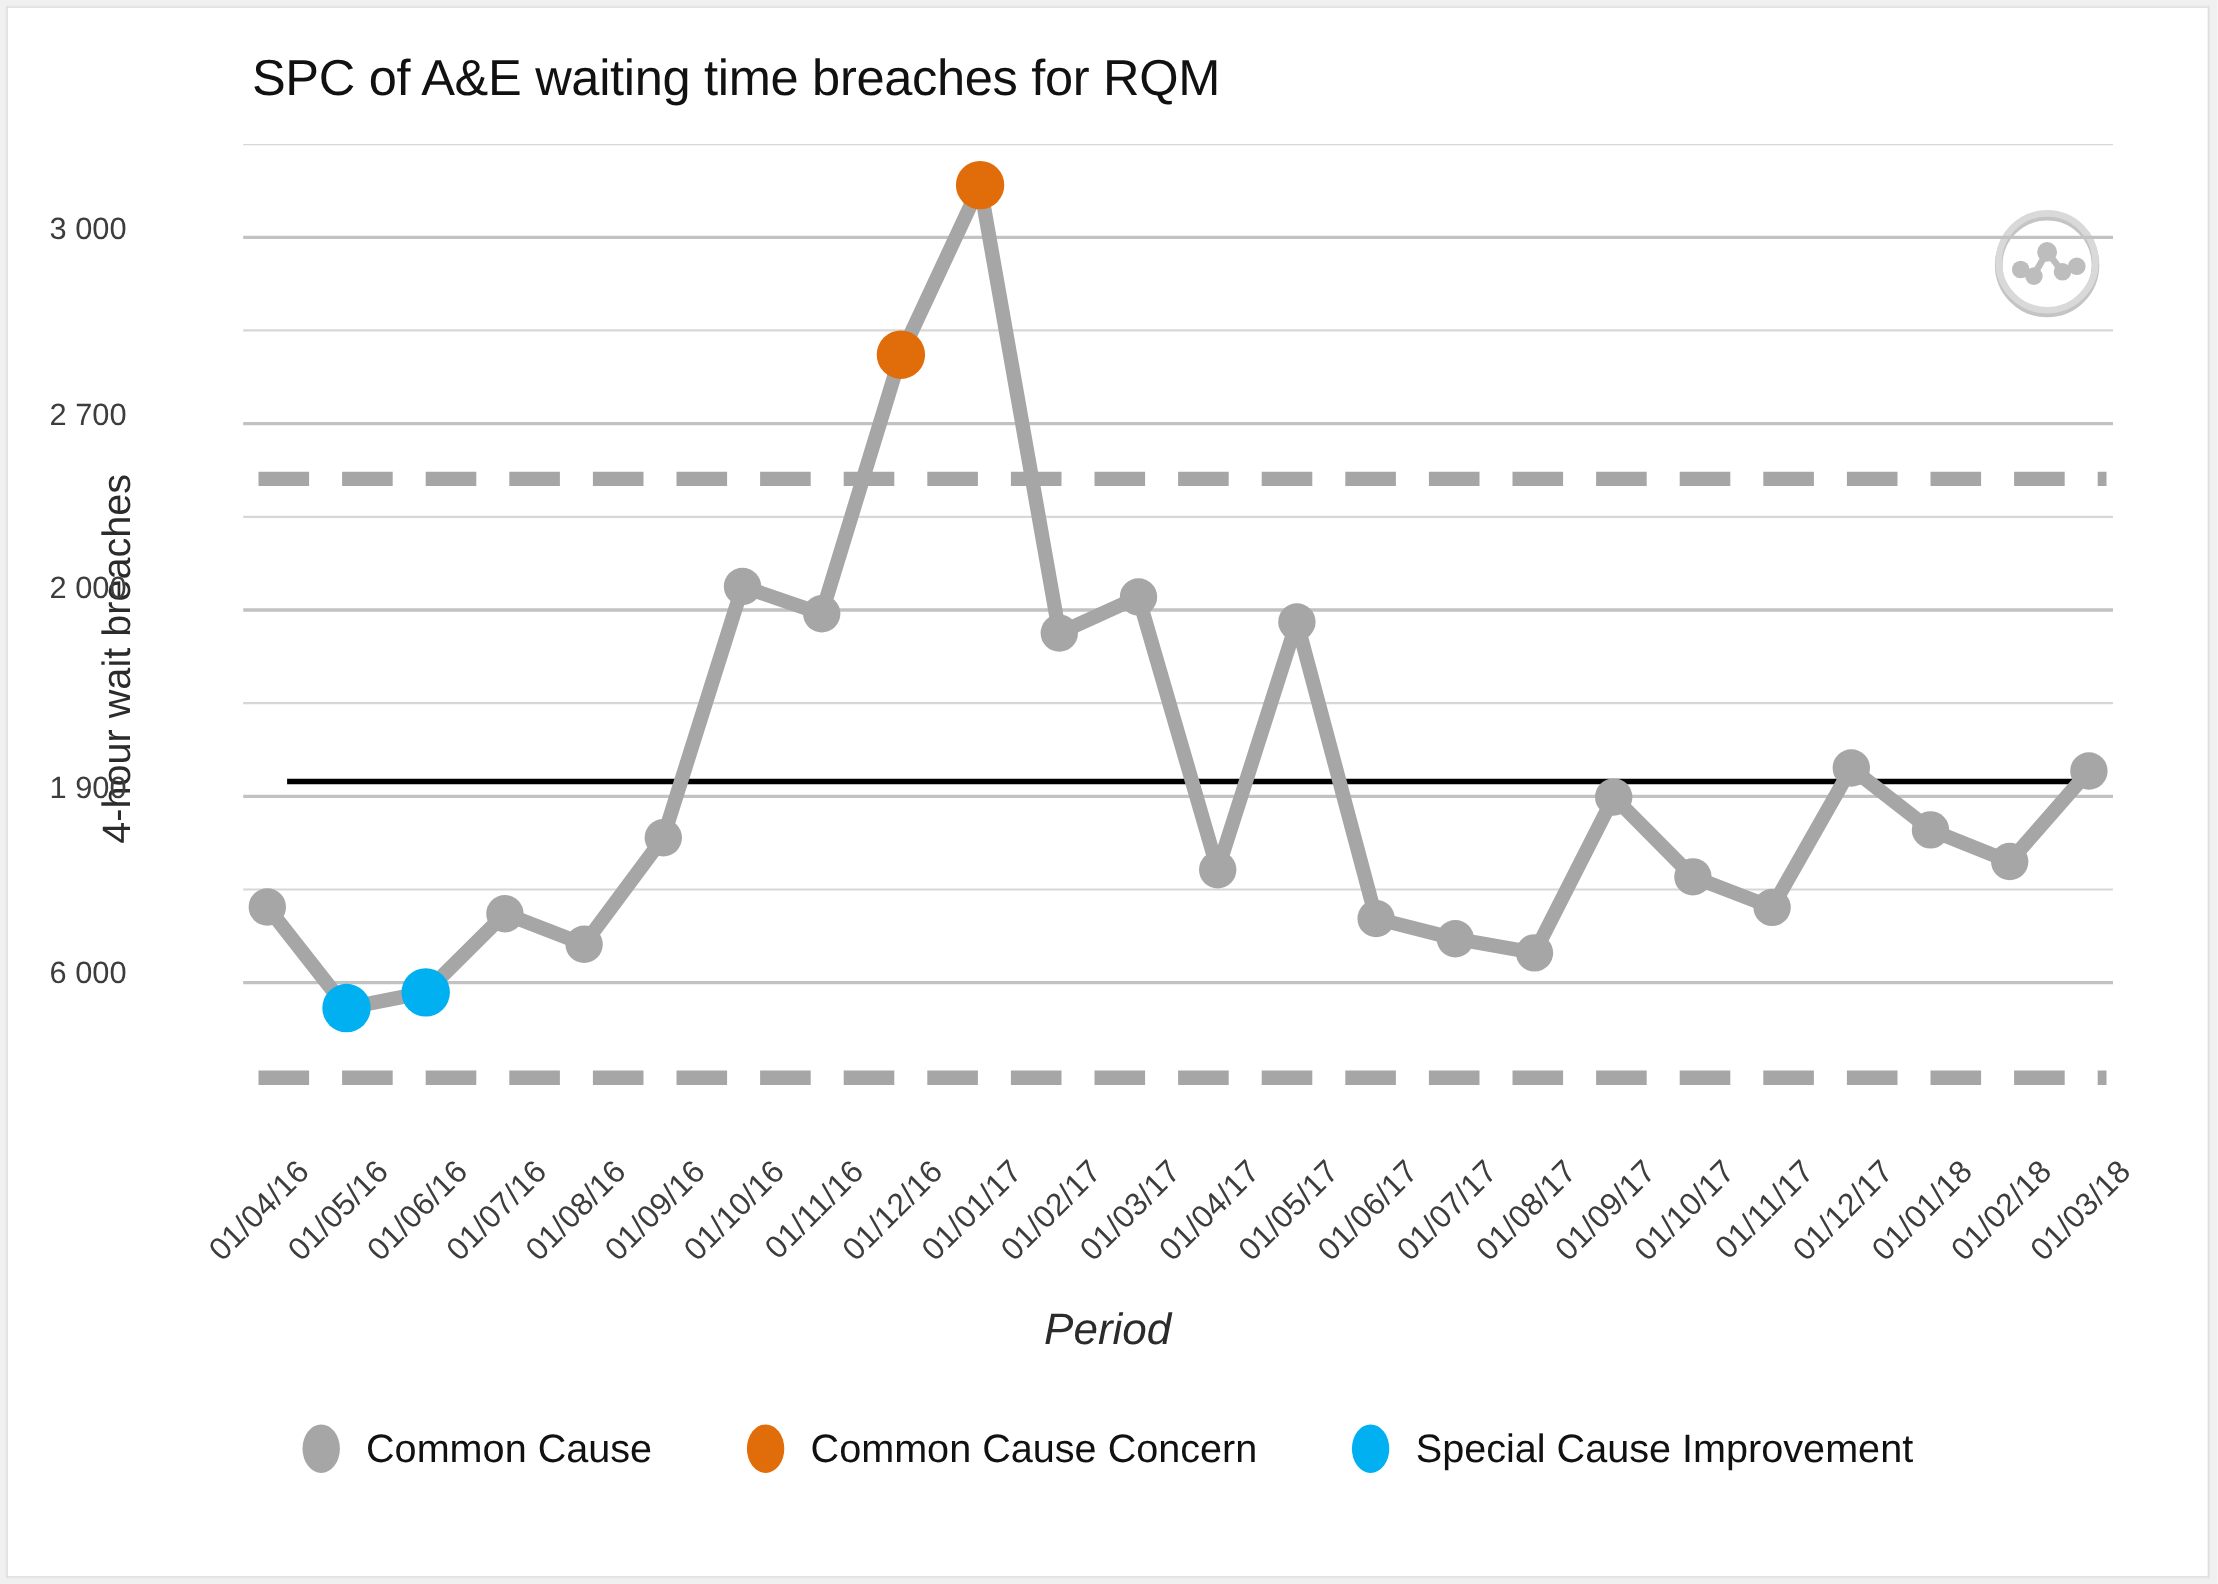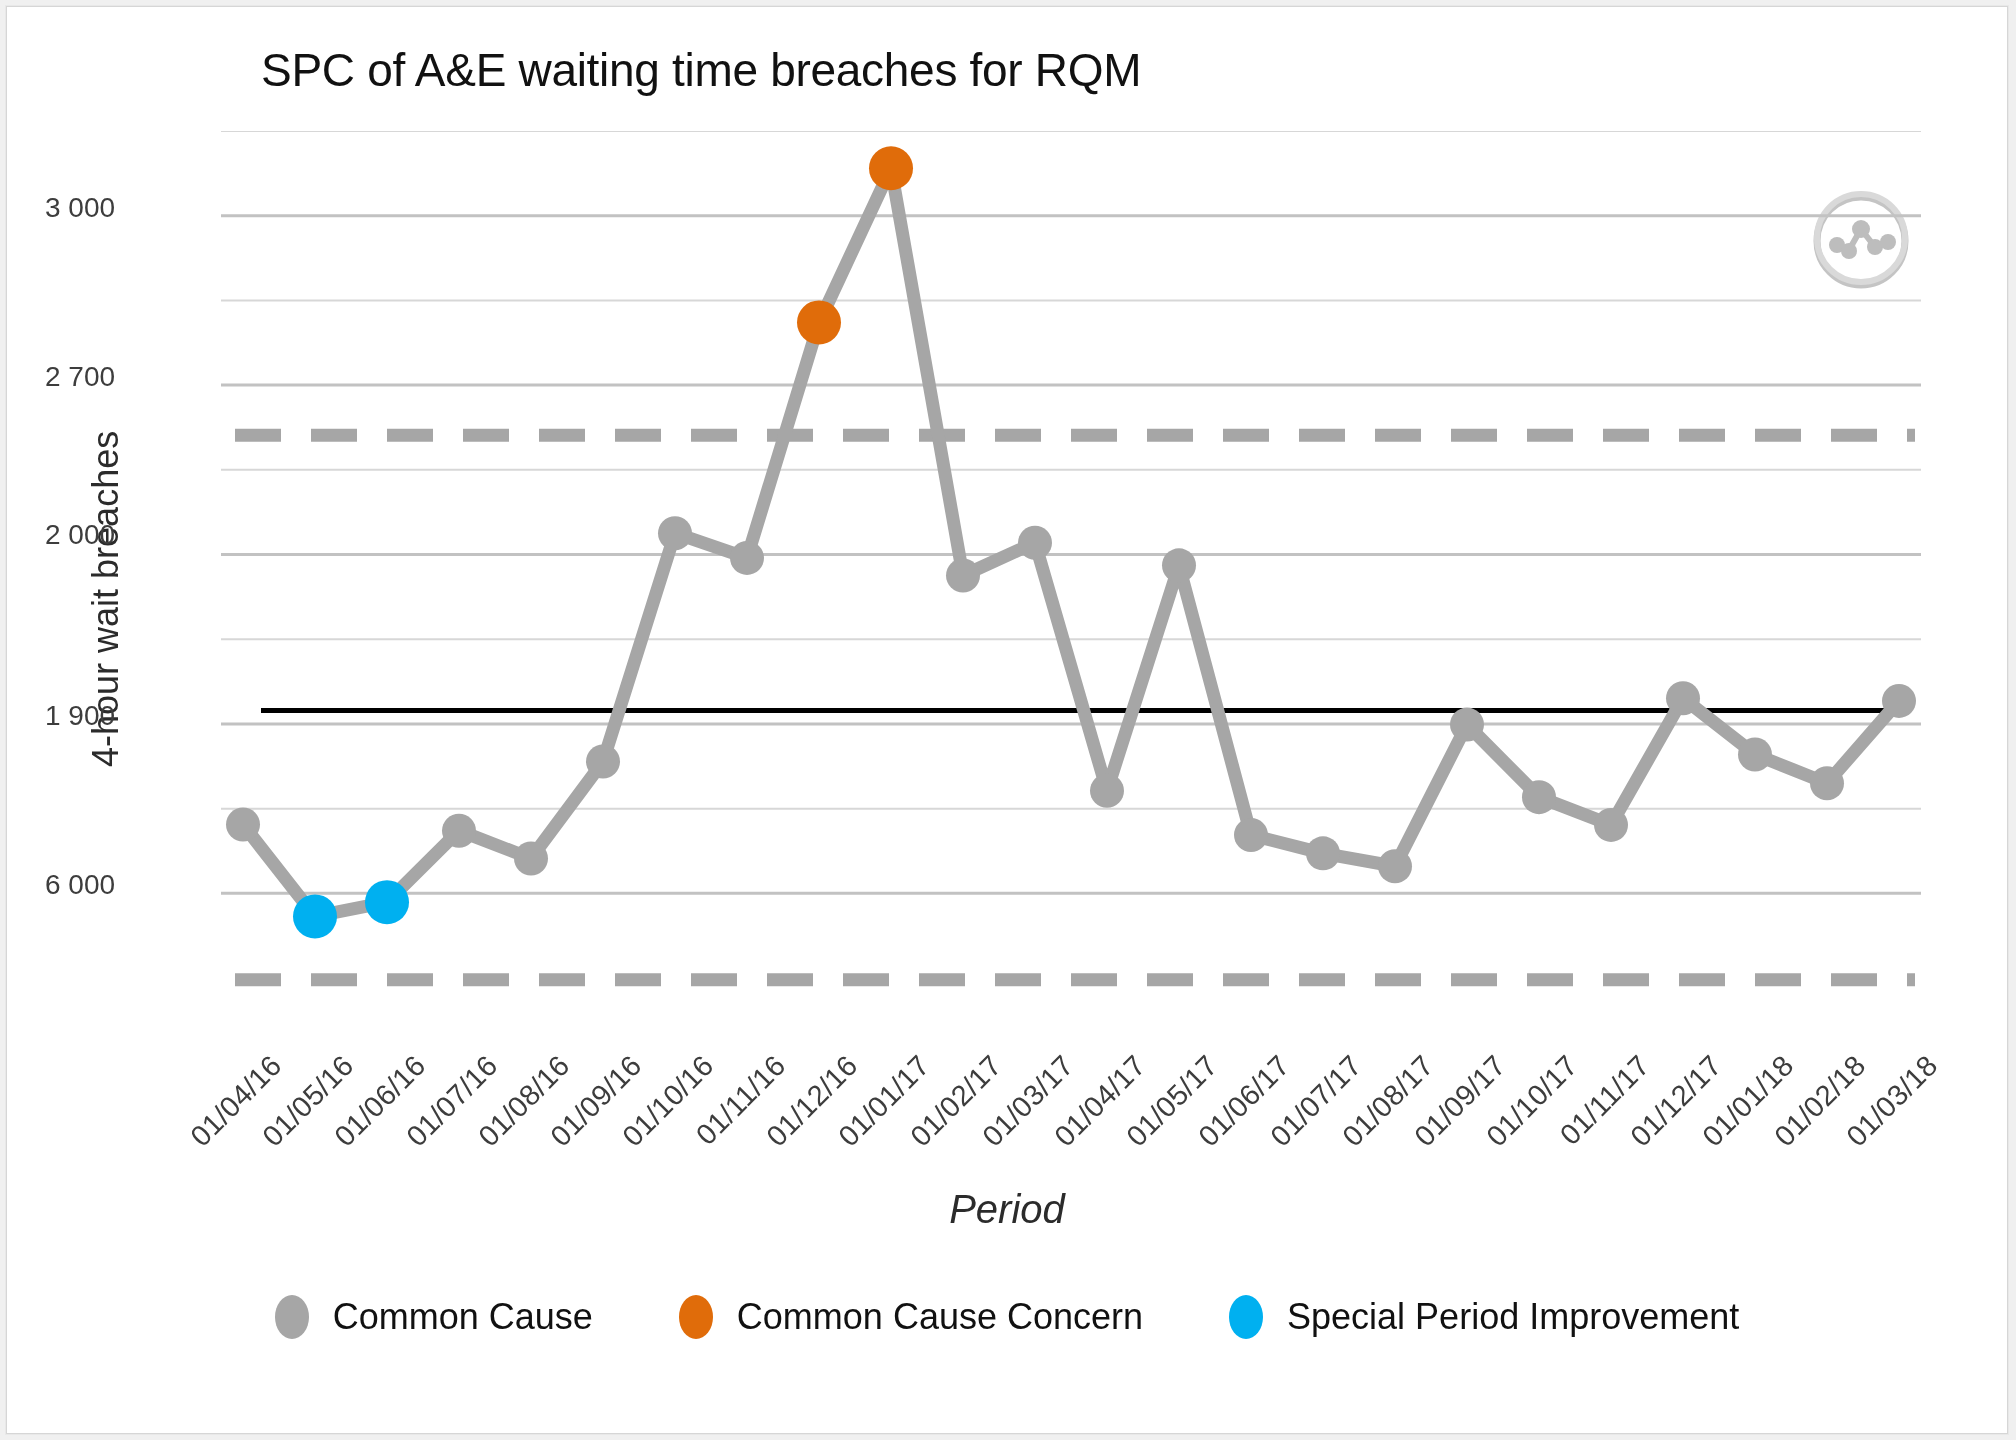--- a/index.html
+++ b/index.html
@@ -14,21 +14,20 @@
     width:2000px;height:1426px;
     background:#ffffff;
     border:1px solid #d6d6d6;
     box-shadow:0 0 0 1px #e8e8e8;
     overflow:hidden;
   }
   #chart-title{
     position:absolute;left:222px;top:36px;
     font-size:46px;color:#111;letter-spacing:-0.3px;
     white-space:nowrap;
-    margin-left:32px;
   }
   #plot{
     position:absolute;
     left:214px;top:124px;
     width:1700px;height:864px;
   }
   #plot svg{display:block;}
   .ylabel{
     position:absolute;
     left:-14px;top:300px;
@@ -193,17 +192,17 @@
     <div class="legend-item">
       <span class="legend-dot" style="background:#A6A6A6"></span>
       <span class="legend-text">Common Cause</span>
     </div>
     <div class="legend-item">
       <span class="legend-dot" style="background:#E06C0A"></span>
       <span class="legend-text">Common Cause Concern</span>
     </div>
     <div class="legend-item">
       <span class="legend-dot" style="background:#00B0F0"></span>
-      <span class="legend-text">Special Period Improvement</span>
+      <span class="legend-text">Special Cause Improvement</span>
     </div>
   </div>
 
 </div>
 
 </body></html>

